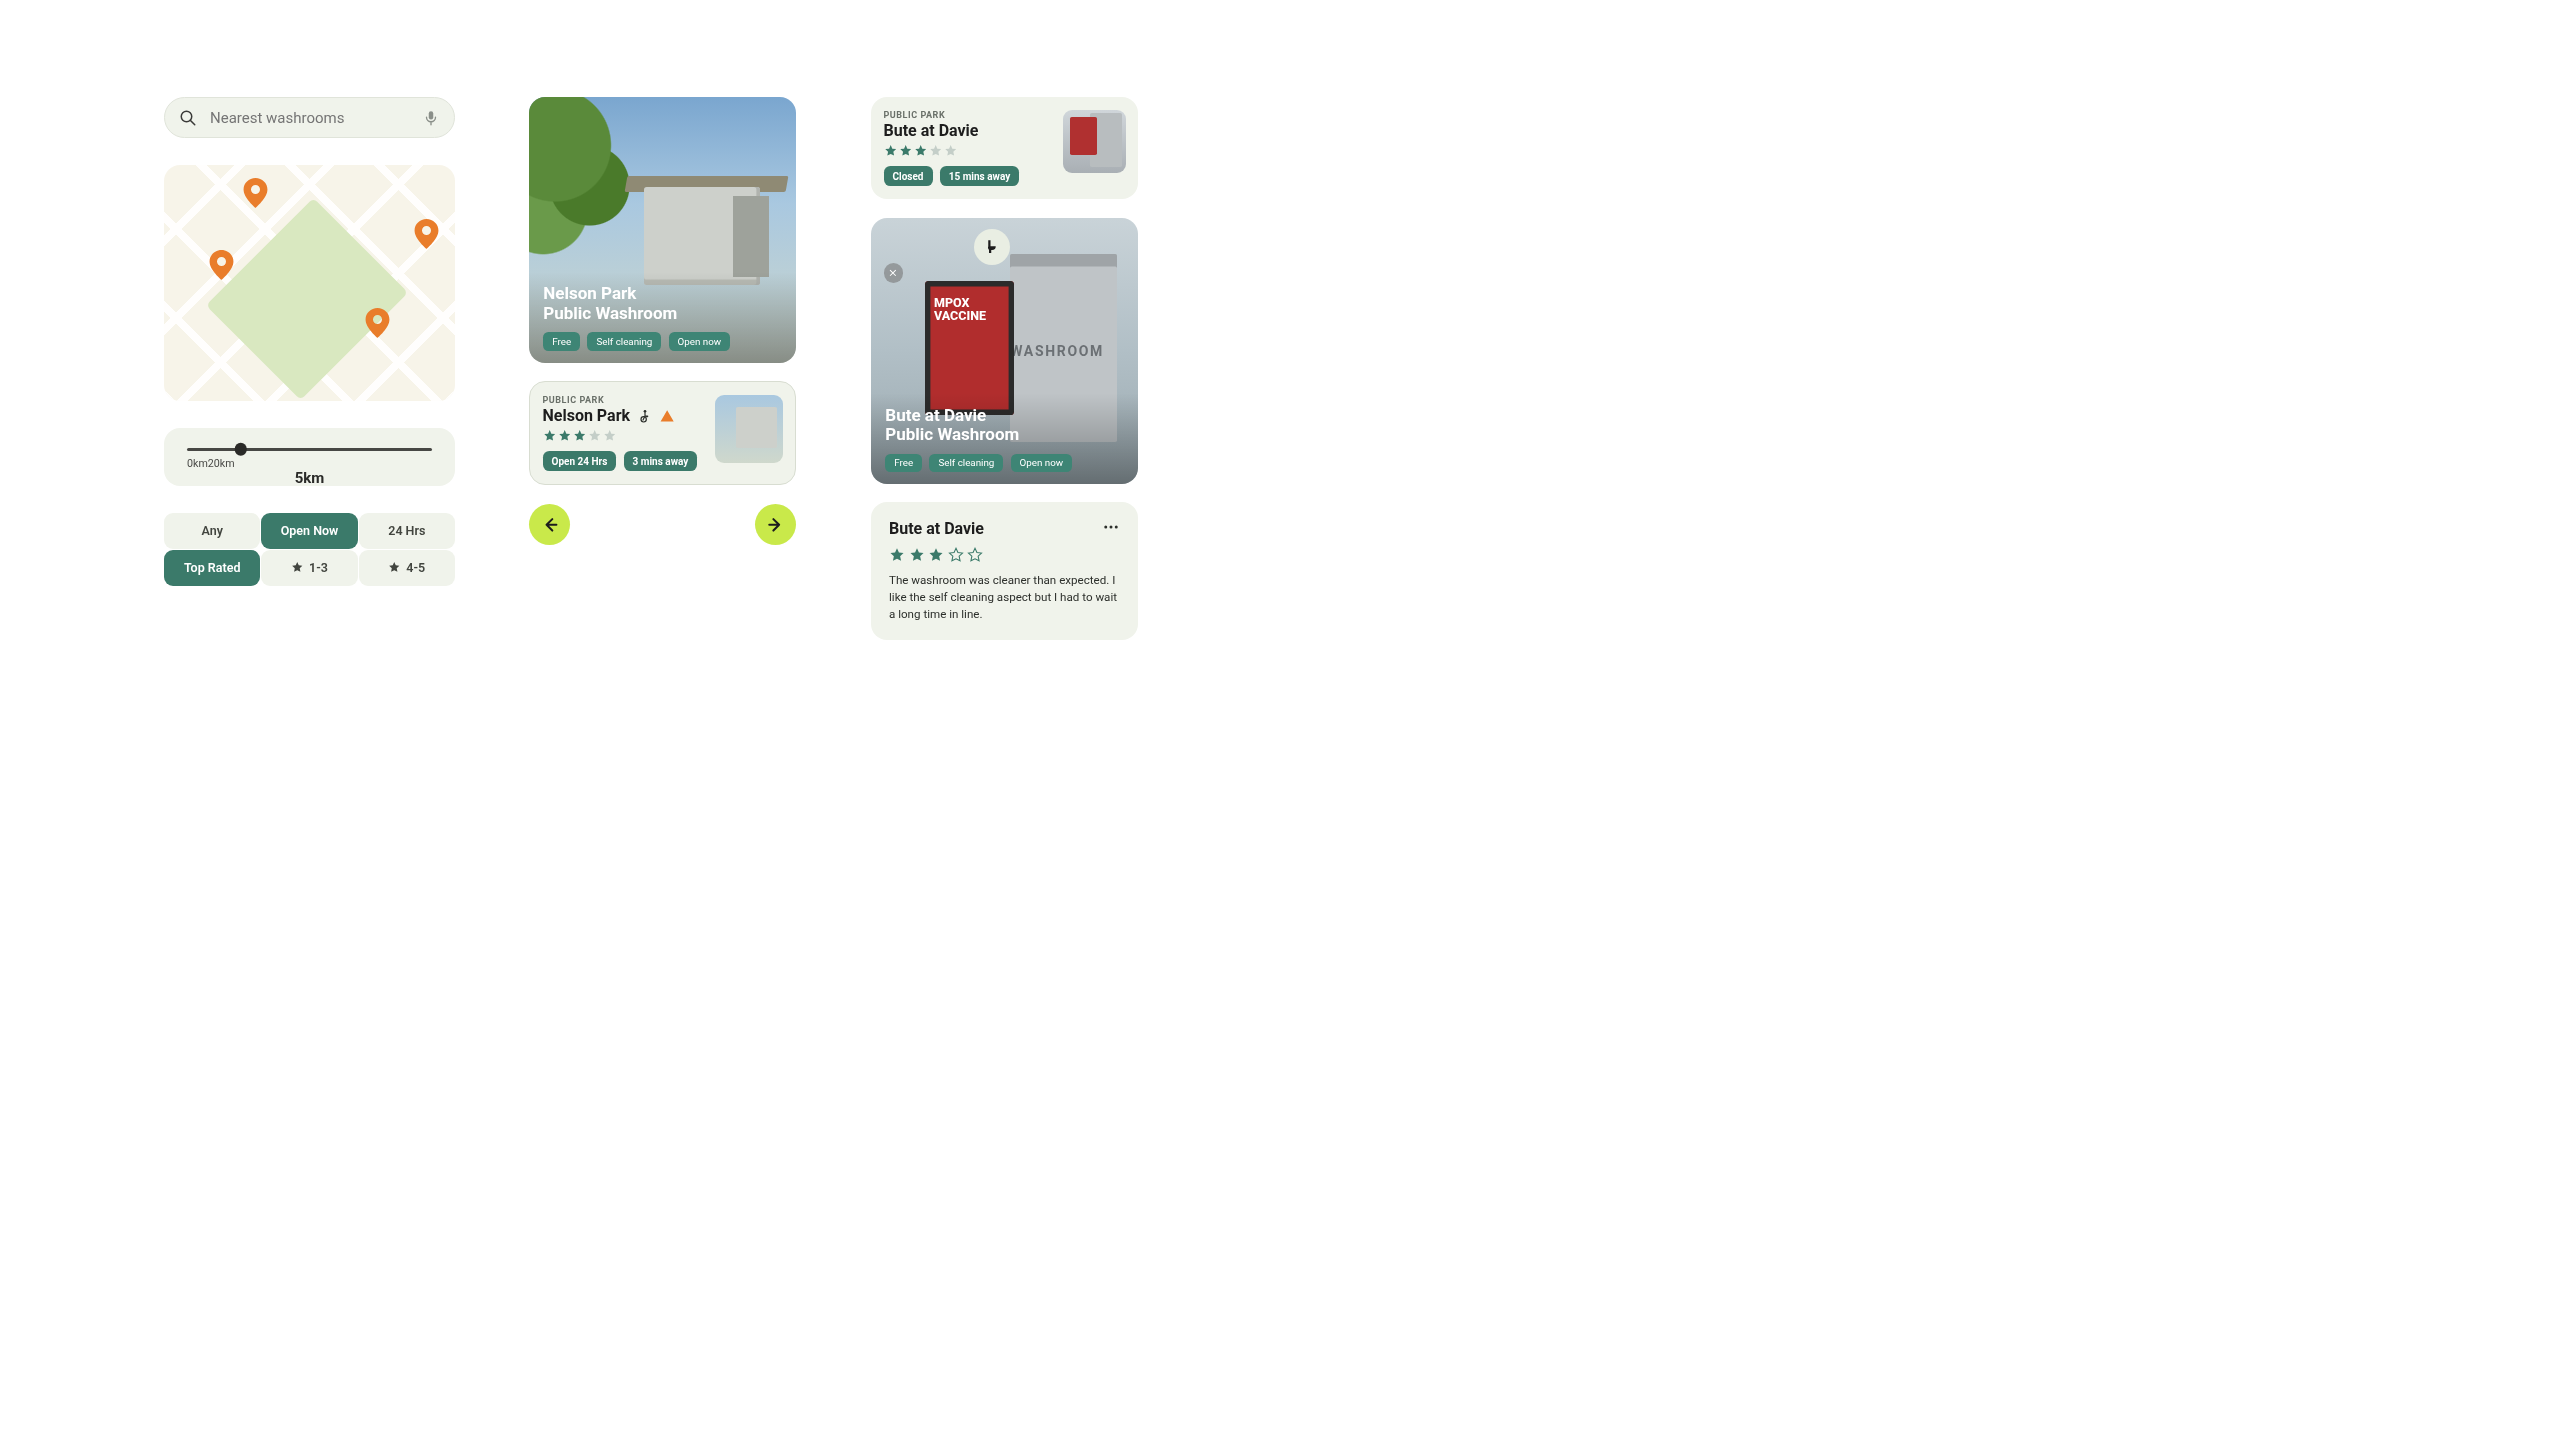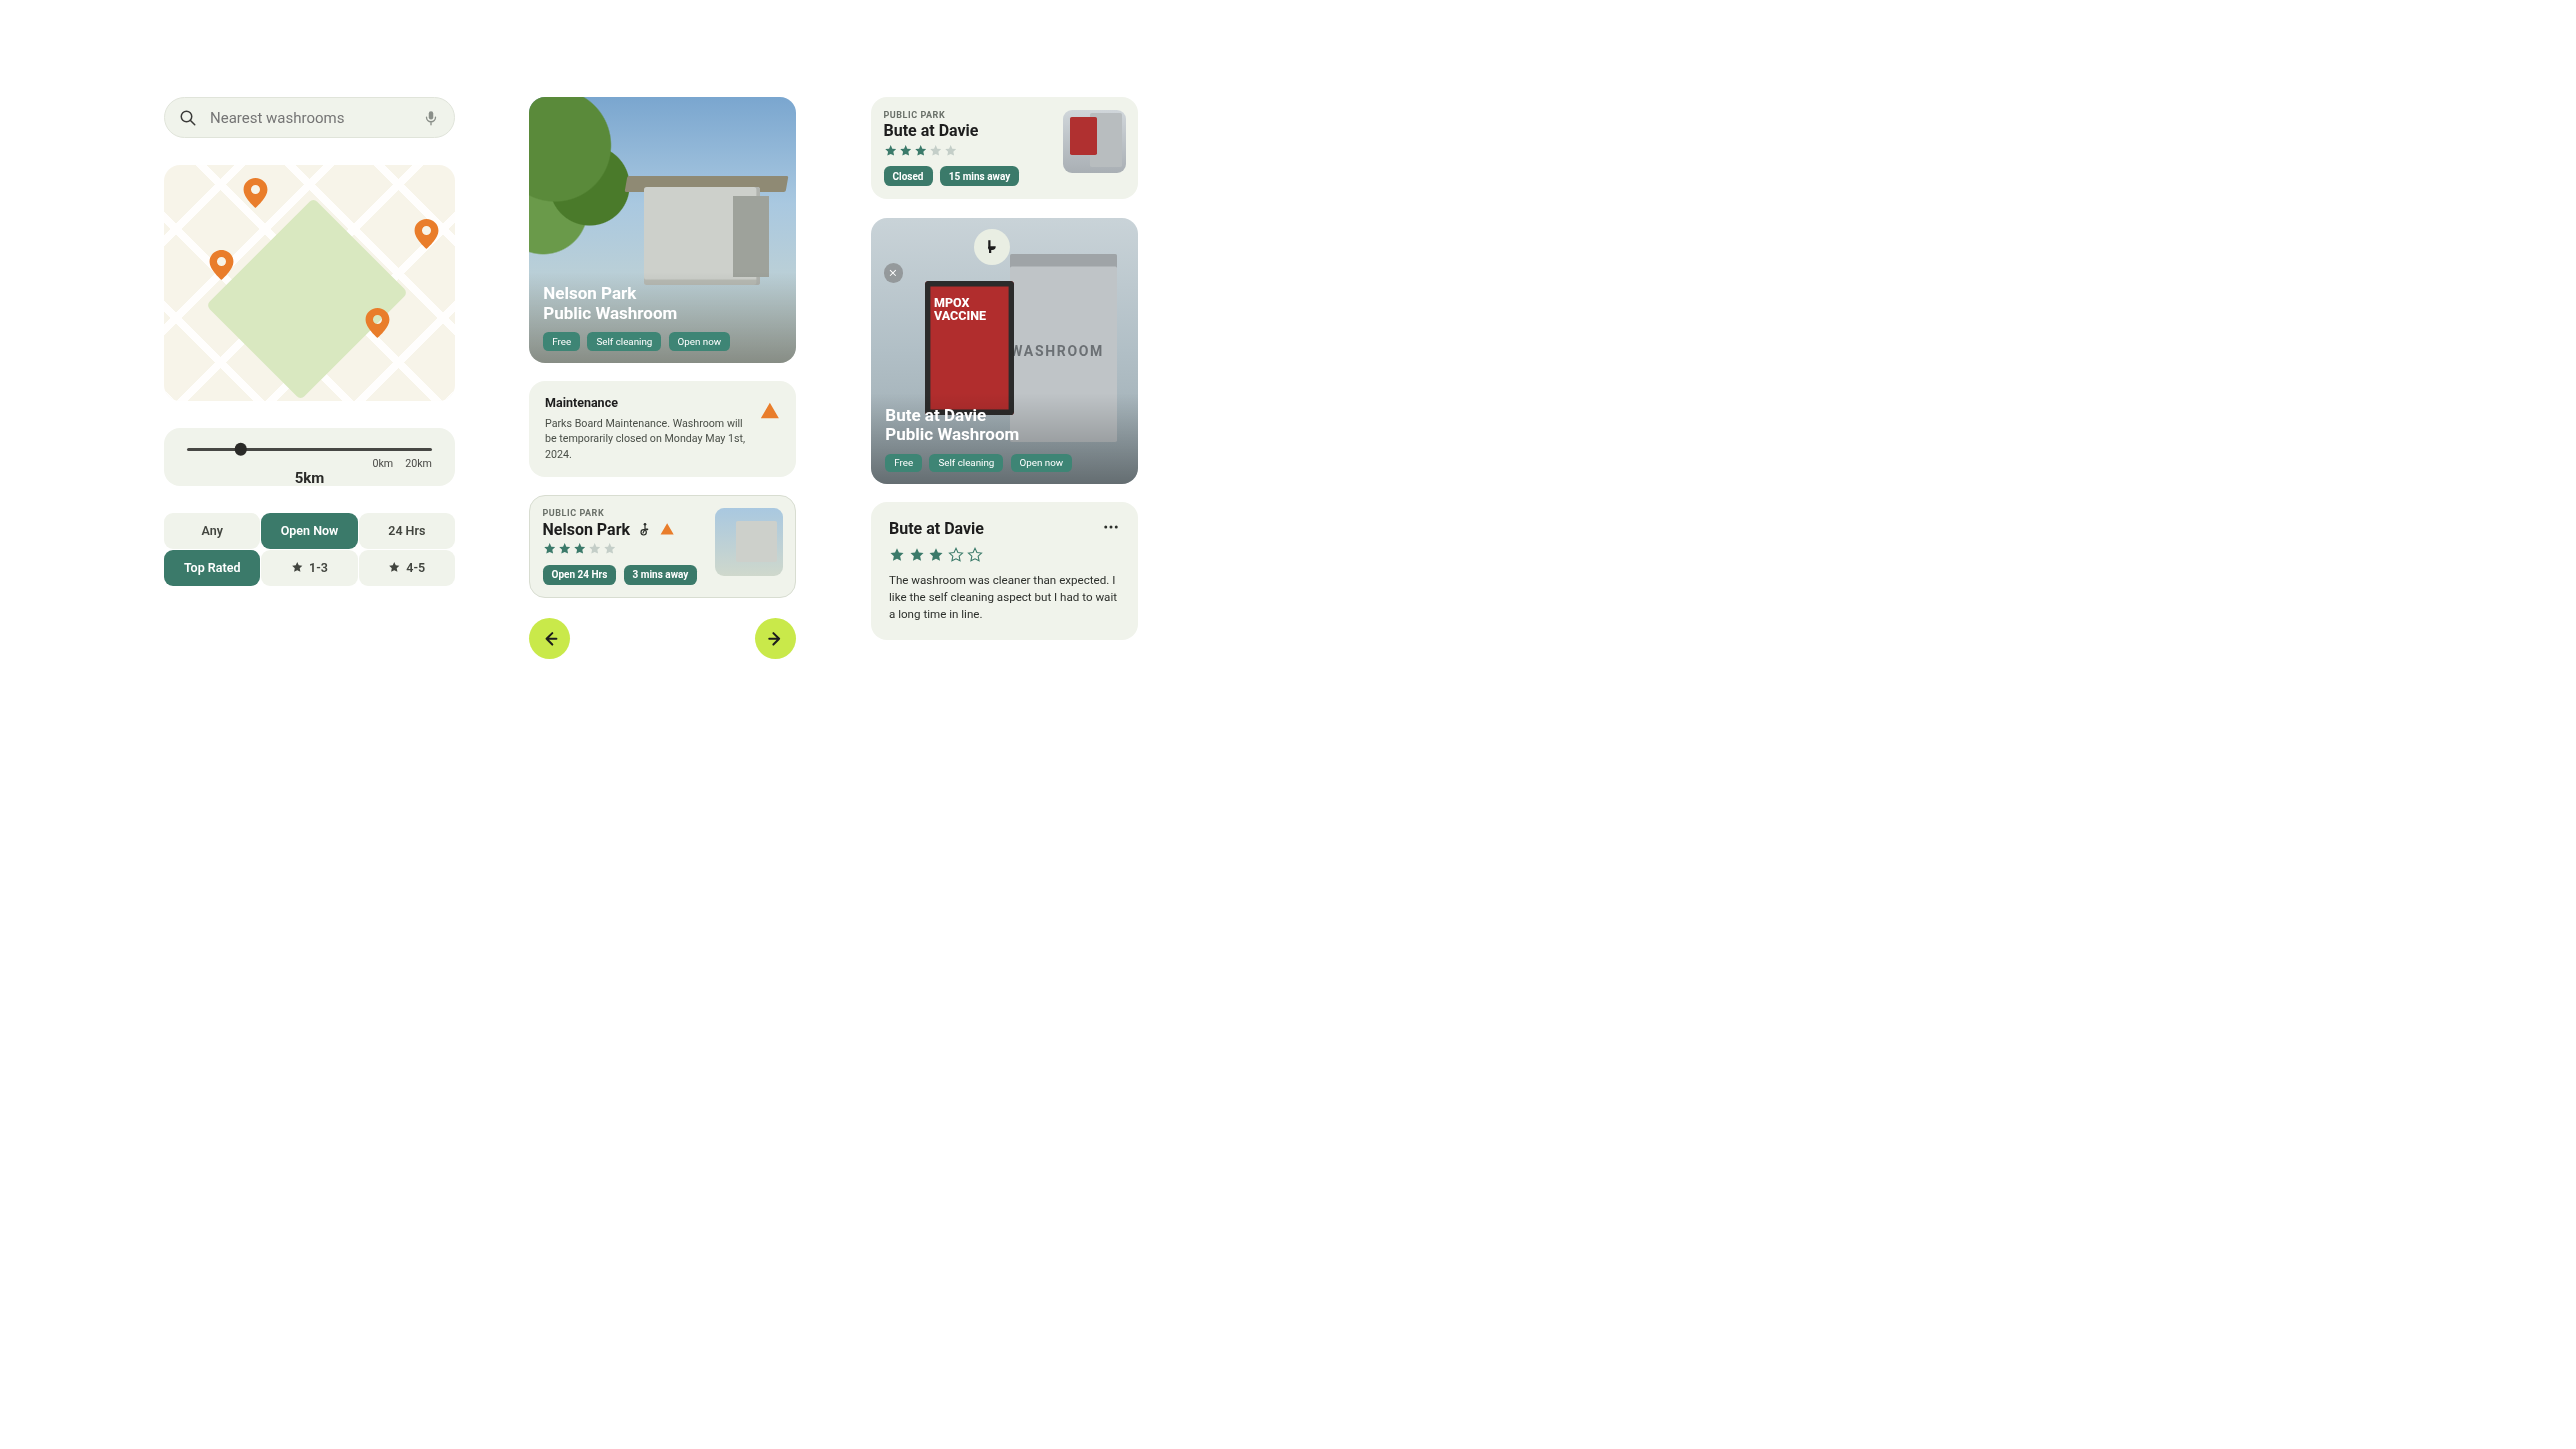--- a/index.html
+++ b/index.html
@@ -35,21 +35,21 @@
     repeating-linear-gradient(-45deg,#ffffff 0 8px,transparent 8px 63px);
     opacity:.9;}
   .park{position:absolute;left:67px;top:67px;width:152px;height:134px;background:#d9e8c0;border-radius:5.4px;transform:rotate(-45deg);}
   .pin{position:absolute;width:25px;height:30px;}
   .pin svg{width:25px;height:30px;fill:var(--orange);}
   .pin1{left:79px;top:13.4px;} .pin2{left:250px;top:54px;} .pin3{left:45px;top:85px;} .pin4{left:201px;top:143px;}
 
   .slider-card{margin-top:27px;background:var(--sage);border-radius:var(--radius);padding:19.7px 23px 16px;}
   .slider-track{position:relative;height:3.6px;background:#474744;border-radius:1.8px;}
   .slider-thumb{position:absolute;top:50%;left:22%;width:12.5px;height:12.5px;border-radius:50%;background:#2a2a28;transform:translate(-50%,-50%);}
-  .slider-labels{display:flex;justify-content:flex-end;margin-top:5.4px;font-size:10.7px;color:#4a4a47;gap:12px;}
+  .slider-labels{display:flex;justify-content:flex-start;margin-top:5.4px;font-size:10.7px;color:#4a4a47;}
   .slider-center{position:absolute;left:50%;transform:translateX(-50%);font-weight:700;font-size:15px;color:#2a2a28;top:12.5px;}
   .slider-wrap{position:relative;}
 
   .filters{margin-top:27px;display:grid;grid-template-columns:repeat(3,1fr);gap:1px;}
   .chip{height:36px;border-radius:9px;background:var(--sage);display:flex;align-items:center;justify-content:center;font-size:12.5px;font-weight:600;color:#42453f;gap:5.4px;}
   .chip.active{background:var(--teal);color:#fff;}
   .mini-star{width:12.5px;height:12.5px;fill:#42453f;}
 
   
   .col2{position:absolute;left:529px;top:97px;width:267px;}
@@ -252,29 +252,20 @@
           <span>Public Washroom</span>
         </div>
         <div class="tag-row">
           <span class="tag">Free</span>
           <span class="tag">Self cleaning</span>
           <span class="tag">Open now</span>
         </div>
       </div>
     </div>
 
-    <div class="notice">
-      <div class="notice-body">
-        <div class="notice-title">Maintenance</div>
-        <div class="notice-text">Parks Board Maintenance. Washroom will be temporarily closed on Monday May 1st, 2024.</div>
-      </div>
-      <span class="warn-icon"><svg width="19.7" height="19.7" viewBox="0 0 22 22">
-            <use href="#svg-warn"></use>
-          </svg></span>
-    </div>
 
     <div class="listcard">
       <div class="listcard-body">
         <div class="eyebrow">PUBLIC PARK</div>
         <div class="listcard-title">
           <span>Nelson Park</span>
           <span class="icon">
               <svg width="16" height="16" viewBox="0 0 18 18">
                 <use href="#svg-access"></use>
               </svg>

